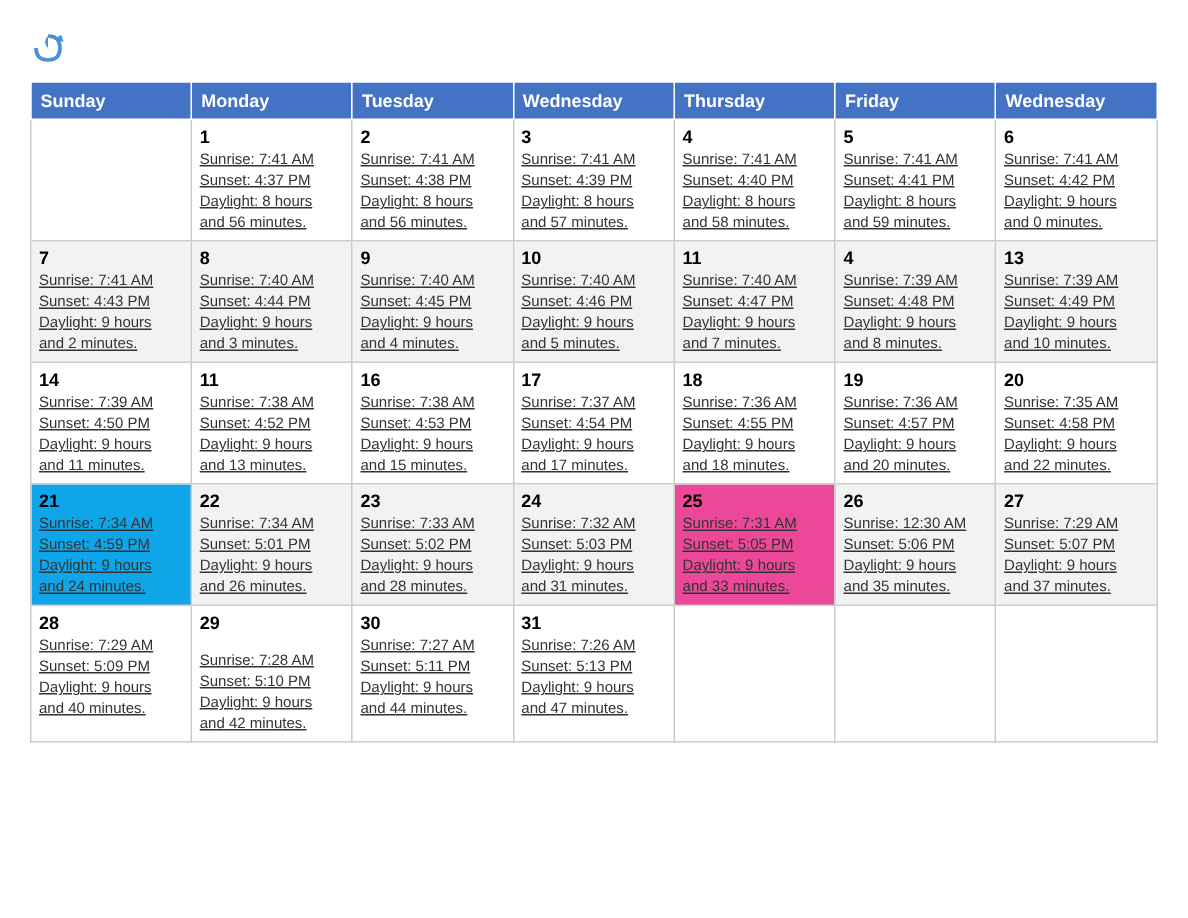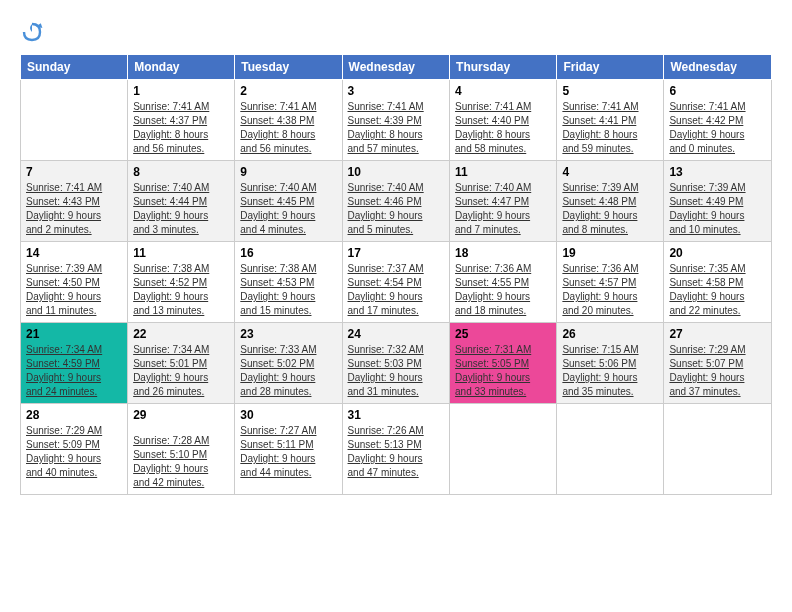--- a/index.html
+++ b/index.html
@@ -257,21 +257,21 @@
           </td>
           <td>
             <span class="day-number">20</span>
             <div class="day-info" style="white-space: pre-line;">Sunrise: 7:35 AM
 Sunset: 4:58 PM
 Daylight: 9 hours
 and 22 minutes.</div>
           </td>
         </tr>
         <tr>
-          <td style="background: #14b8a6;">
+          <td style="background: #0ea5e9;">
             <span class="day-number">21</span>
             <div class="day-info" style="white-space: pre-line;">Sunrise: 7:34 AM
 Sunset: 4:59 PM
 Daylight: 9 hours
 and 24 minutes.</div>
           </td>
           <td style="background: rgb(242, 242, 242);">
             <span class="day-number">22</span>
             <div class="day-info" style="white-space: pre-line;">Sunrise: 7:34 AM
 Sunset: 5:01 PM
@@ -294,21 +294,21 @@
           </td>
           <td style="background: #ec4899;">
             <span class="day-number">25</span>
             <div class="day-info" style="white-space: pre-line;">Sunrise: 7:31 AM
 Sunset: 5:05 PM
 Daylight: 9 hours
 and 33 minutes.</div>
           </td>
           <td style="background: rgb(242, 242, 242);">
             <span class="day-number">26</span>
-            <div class="day-info" style="white-space: pre-line;">Sunrise: 7:15 AM
+            <div class="day-info" style="white-space: pre-line;">Sunrise: 12:30 AM
 Sunset: 5:06 PM
 Daylight: 9 hours
 and 35 minutes.</div>
           </td>
           <td style="background: rgb(242, 242, 242);">
             <span class="day-number">27</span>
             <div class="day-info" style="white-space: pre-line;">Sunrise: 7:29 AM
 Sunset: 5:07 PM
 Daylight: 9 hours
 and 37 minutes.</div>

